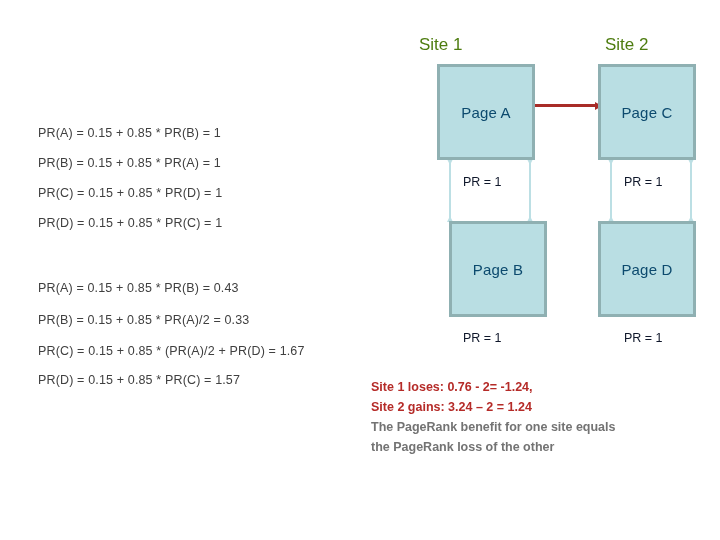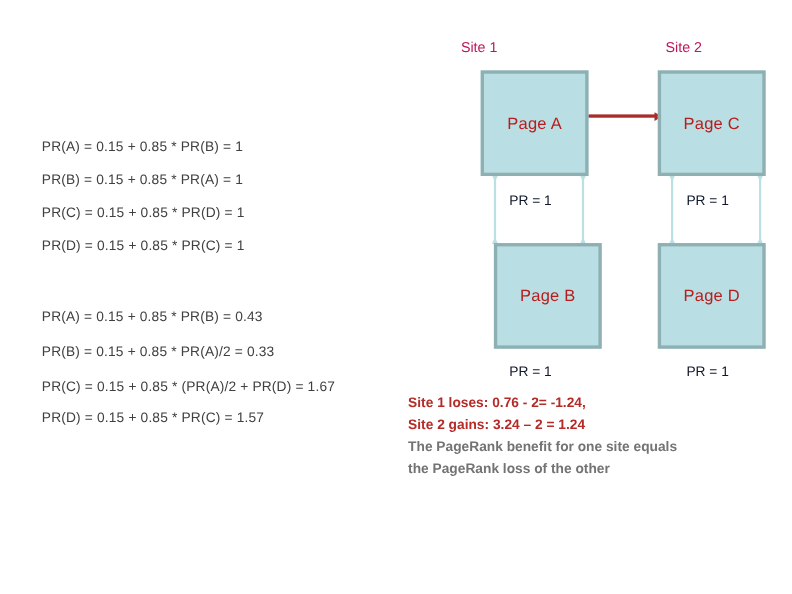--- a/index.html
+++ b/index.html
@@ -46,42 +46,42 @@
 
   .eq2-a { top: 281px; }
   .eq2-b { top: 313px; }
   .eq2-c { top: 344px; }
   .eq2-d { top: 373px; }
 
   
   .site-label {
     position: absolute;
     top: 35px;
-    font-size: 13px;
-    color: #be185d;
+    font-size: 17px;
+    color: #4d7c0f;
     white-space: nowrap;
   }
   .site-1 { left: 419px; }
   .site-2 { left: 605px; }
 
   
   .page-box {
     position: absolute;
     width: 92px;
     height: 90px;
     background: #b9dee3;
     border: 3px solid #8fb0b2;
     box-sizing: content-box;
     display: flex;
     align-items: center;
     justify-content: center;
   }
   .page-box .page-label {
     font-size: 15px;
-    color: #b91c1c;
+    color: #0c4a6e;
     line-height: 1;
     letter-spacing: 0.2px;
     user-select: none;
   }
   .box-a { left: 437px; top: 64px; }
   .box-c { left: 598px; top: 64px; }
   .box-b { left: 449px; top: 221px; }
   .box-d { left: 598px; top: 221px; }
 
   
@@ -137,21 +137,21 @@
   }
   .pr-a { left: 463px; top: 175px; }
   .pr-c { left: 624px; top: 175px; }
   .pr-b { left: 463px; top: 331px; }
   .pr-d { left: 624px; top: 331px; }
 
   
   .note {
     position: absolute;
     left: 371px;
-    top: 356px;
+    top: 377px;
     font-size: 12.5px;
     line-height: 20px;
     white-space: nowrap;
   }
   .note-line { display: block; }
   .note-red { color: #b52b28; font-weight: bold; }
   .note-black { color: #737373; font-weight: bold; }
 </style>
 </head>
 <body>

